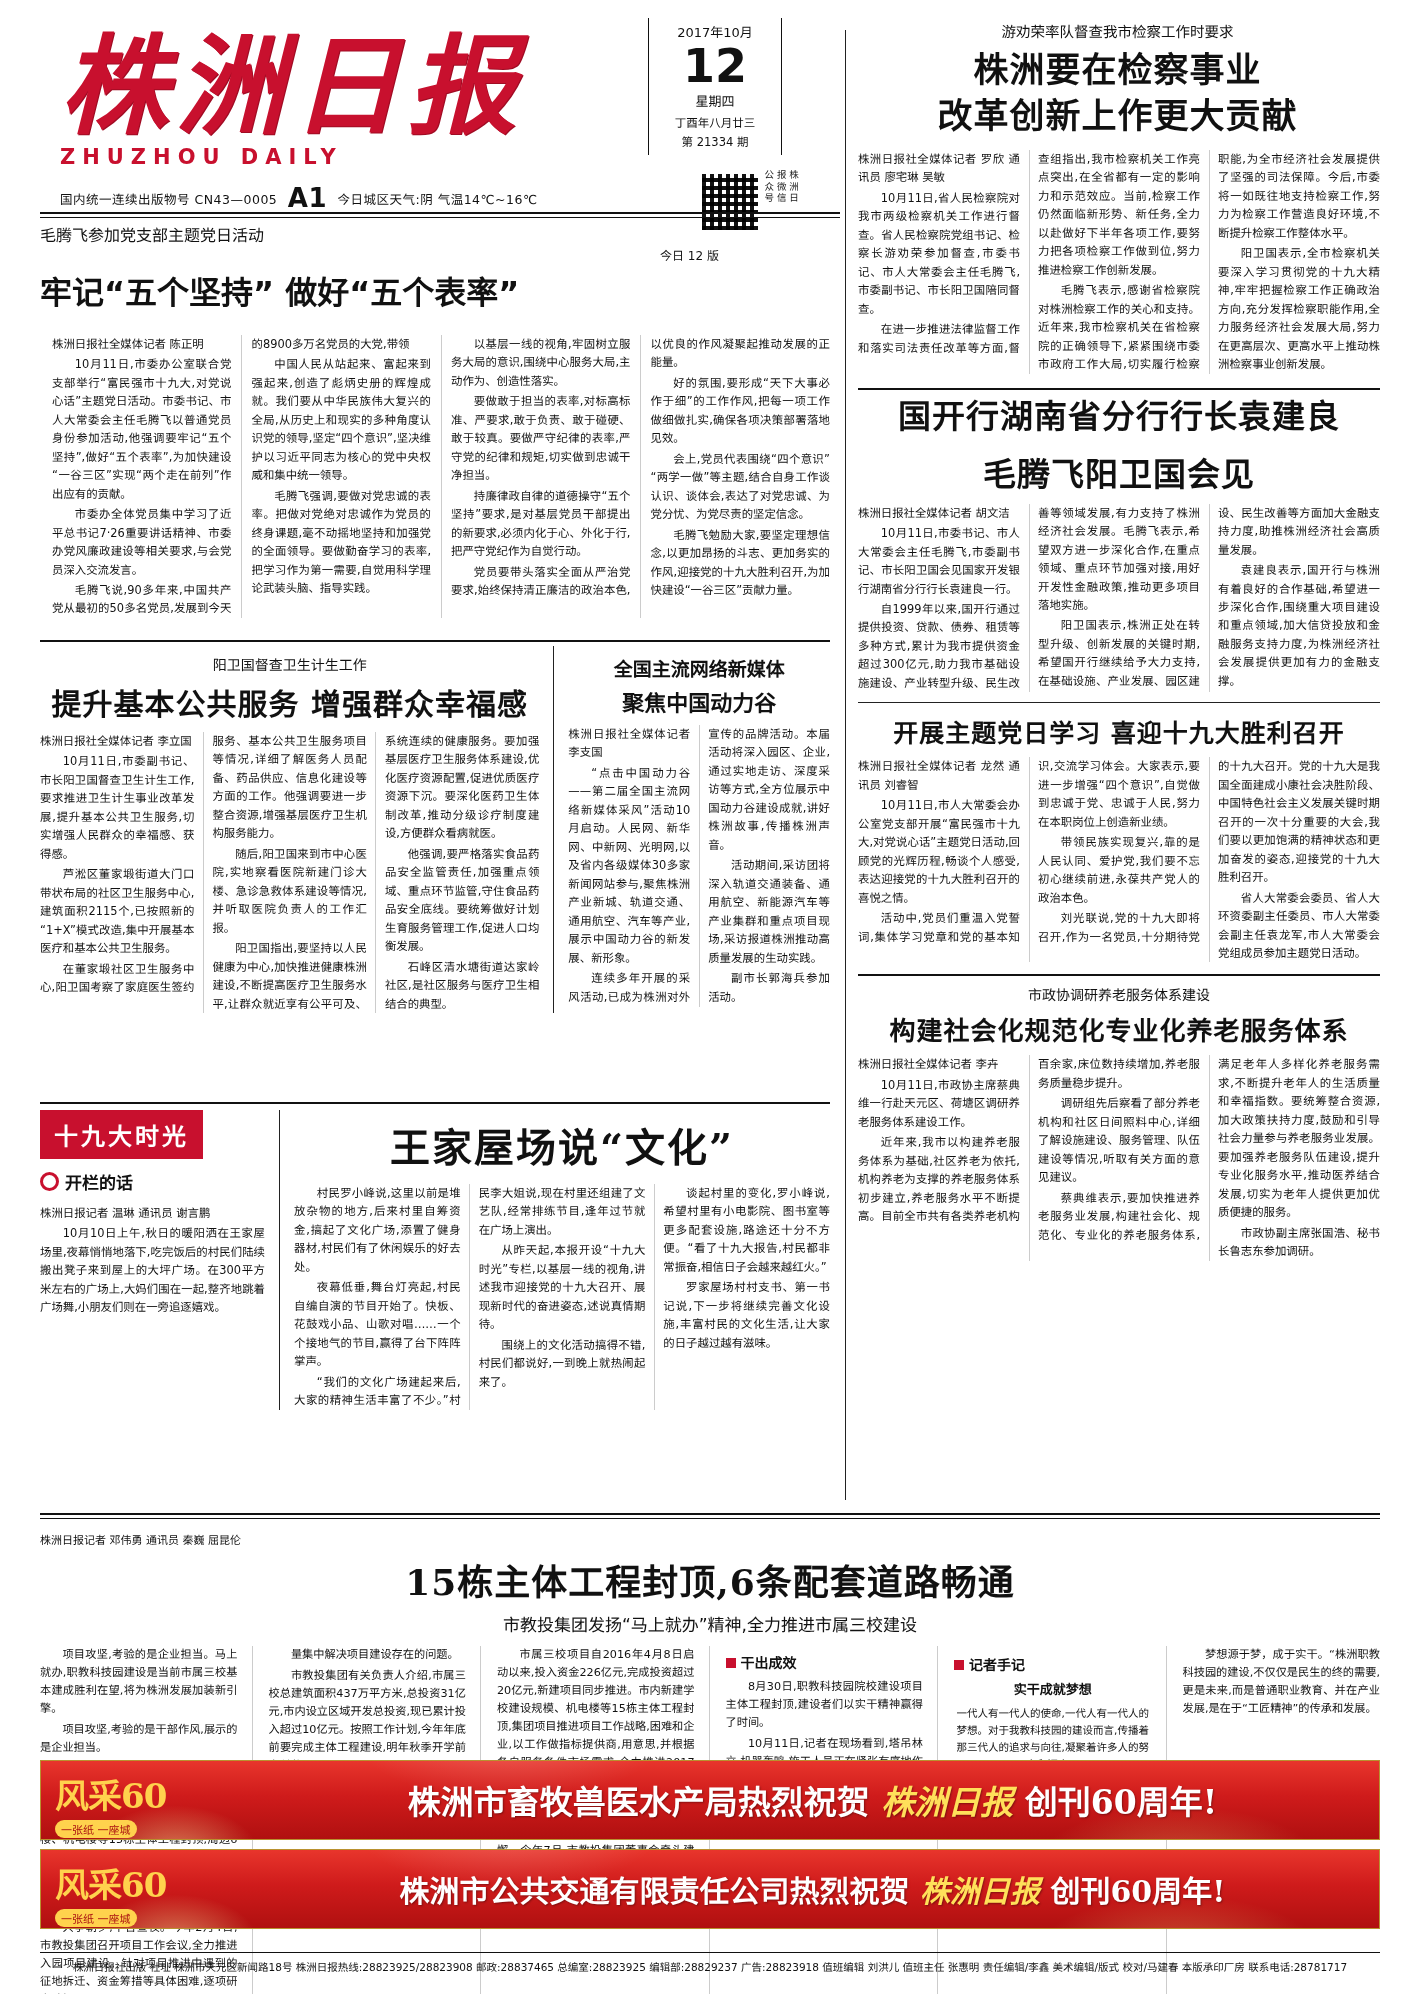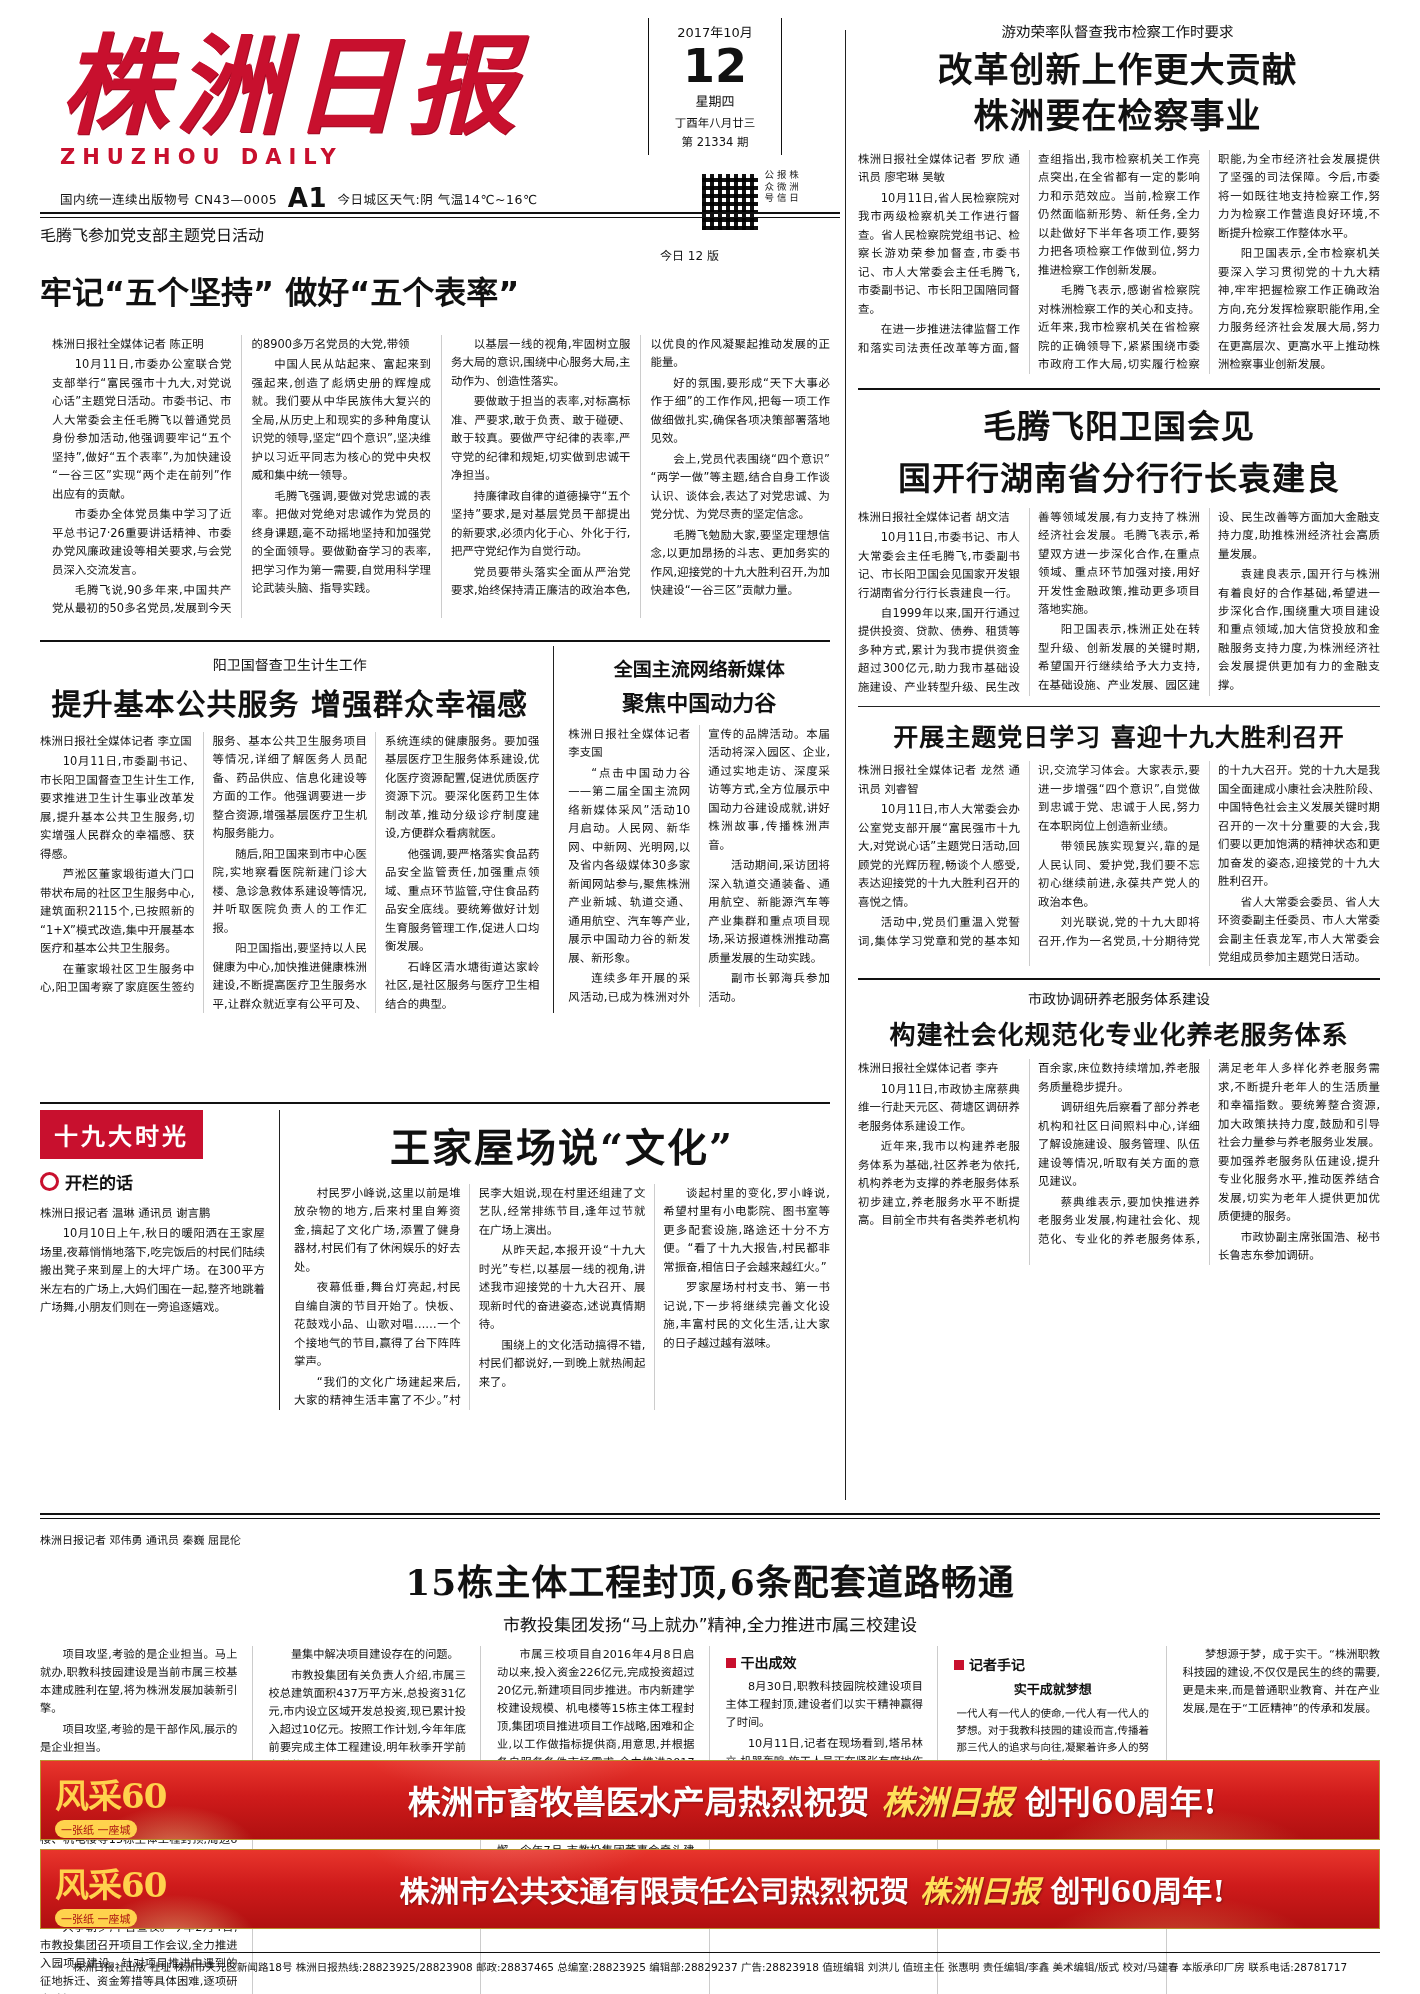--- a/index.html
+++ b/index.html
@@ -114,22 +114,22 @@
     </div>
 
     <div class="qr">
         <div class="qrimg"></div>
       </div>
     <div class="qr-label">株洲日报微信公众号</div>
     <div class="todaypages" style="position:absolute;left:660px;top:246px;font-size:12px;">今日 12 版</div>
 
     <div class="top-right">
       <div class="kicker">游劝荣率队督查我市检察工作时要求</div>
+      <div class="toph">株洲要在检察事业</div>
       <div class="toph">改革创新上作更大贡献</div>
-      <div class="toph">株洲要在检察事业</div>
     </div>
   </div>
 
   <div style="position:absolute;left:40px;top:212px;width:800px;border-top:2px solid #111;"></div>
   <div style="position:absolute;left:40px;top:217px;width:800px;border-top:1px solid #111;"></div>
 
   <div style="position:absolute;left:845px;top:30px;height:1470px;border-left:1px solid #222;"></div>
 
   <div style="position:absolute;left:40px;top:222px;width:790px;">
     <div class="sub">毛腾飞参加党支部主题党日活动</div>
@@ -219,22 +219,22 @@
     <div class="body3">
       <p class="nob"><span class="sq"></span><span>株洲日报社全媒体记者 罗欣    通讯员 廖宅琳 吴敏</span></p>
       <p>10月11日,省人民检察院对我市两级检察机关工作进行督查。省人民检察院党组书记、检察长游劝荣参加督查,市委书记、市人大常委会主任毛腾飞,市委副书记、市长阳卫国陪同督查。</p>
       <p>在进一步推进法律监督工作和落实司法责任改革等方面,督查组指出,我市检察机关工作亮点突出,在全省都有一定的影响力和示范效应。当前,检察工作仍然面临新形势、新任务,全力以赴做好下半年各项工作,要努力把各项检察工作做到位,努力推进检察工作创新发展。</p>
       <p>毛腾飞表示,感谢省检察院对株洲检察工作的关心和支持。近年来,我市检察机关在省检察院的正确领导下,紧紧围绕市委市政府工作大局,切实履行检察职能,为全市经济社会发展提供了坚强的司法保障。今后,市委将一如既往地支持检察工作,努力为检察工作营造良好环境,不断提升检察工作整体水平。</p>
       <p>阳卫国表示,全市检察机关要深入学习贯彻党的十九大精神,牢牢把握检察工作正确政治方向,充分发挥检察职能作用,全力服务经济社会发展大局,努力在更高层次、更高水平上推动株洲检察事业创新发展。</p>
     </div>
 
     <div class="hr-thick" style="margin-top:14px;"></div>
     <div>
+      <h2 class="sec" style="font-size:33px;margin-top:-4px;">国开行湖南省分行行长袁建良</h2>
       <h2 class="sec" style="font-size:33px;margin-top:10px;">毛腾飞阳卫国会见</h2>
-      <h2 class="sec" style="font-size:33px;margin-top:-4px;">国开行湖南省分行行长袁建良</h2>
       <div class="body3">
         <p class="nob"><span class="sq"></span><span>株洲日报社全媒体记者 胡文洁</span></p>
         <p>10月11日,市委书记、市人大常委会主任毛腾飞,市委副书记、市长阳卫国会见国家开发银行湖南省分行行长袁建良一行。</p>
         <p>自1999年以来,国开行通过提供投资、贷款、债券、租赁等多种方式,累计为我市提供资金超过300亿元,助力我市基础设施建设、产业转型升级、民生改善等领域发展,有力支持了株洲经济社会发展。毛腾飞表示,希望双方进一步深化合作,在重点领域、重点环节加强对接,用好开发性金融政策,推动更多项目落地实施。</p>
         <p>阳卫国表示,株洲正处在转型升级、创新发展的关键时期,希望国开行继续给予大力支持,在基础设施、产业发展、园区建设、民生改善等方面加大金融支持力度,助推株洲经济社会高质量发展。</p>
         <p>袁建良表示,国开行与株洲有着良好的合作基础,希望进一步深化合作,围绕重大项目建设和重点领域,加大信贷投放和金融服务支持力度,为株洲经济社会发展提供更加有力的金融支撑。</p>
       </div>
     </div>
 
     <div class="hr-thin"></div>

